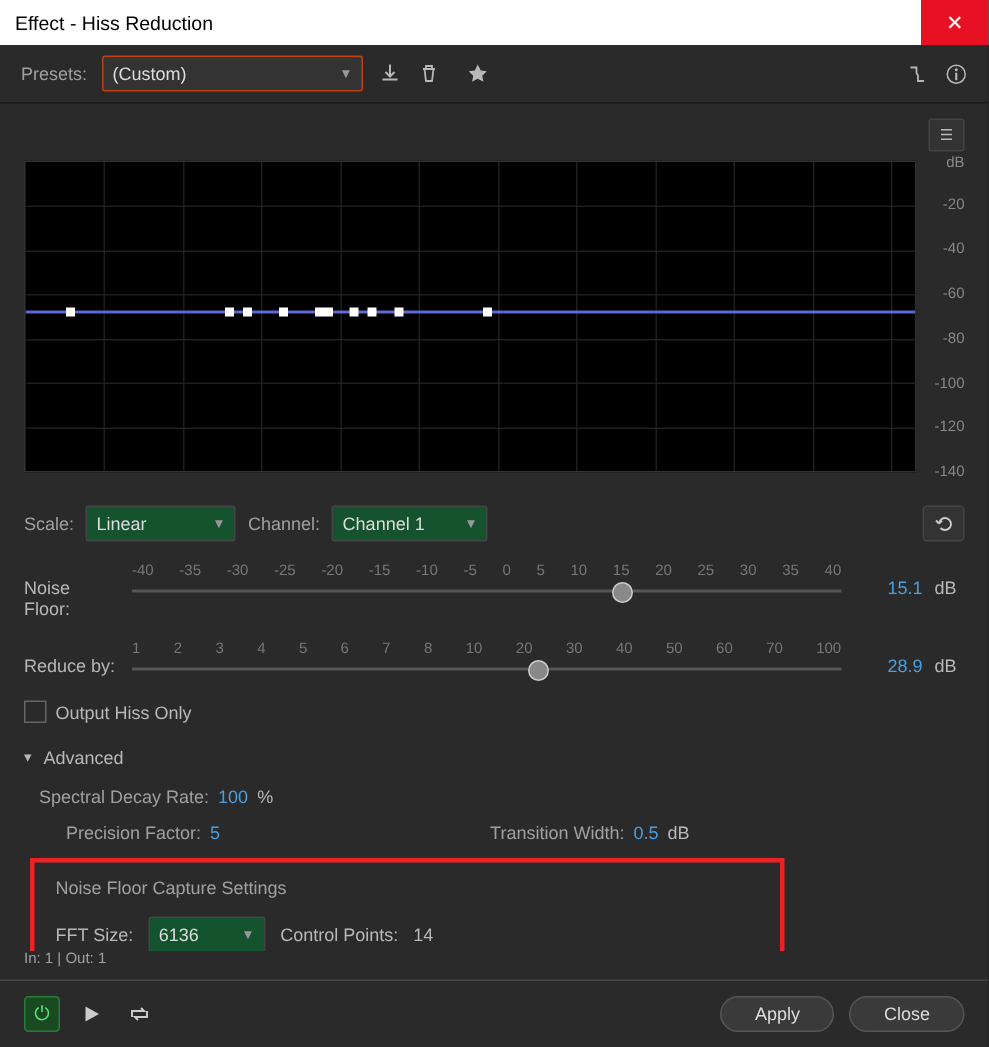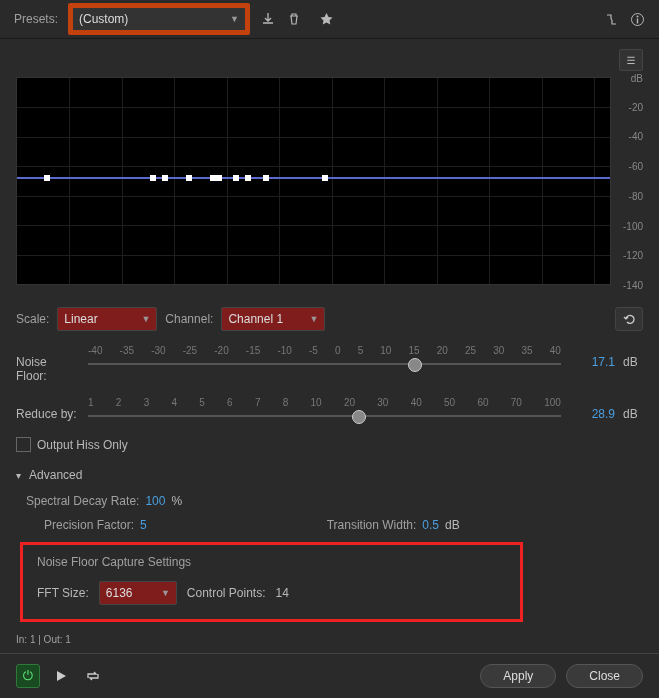--- a/index.html
+++ b/index.html
@@ -2,40 +2,40 @@
 <html><head>
 <meta charset="utf-8">
 <style>
 html,body{margin:0;padding:0;background:#1a1a1a;font-family:"Segoe UI",Arial,sans-serif;font-size:12px;color:#b8b8b8;width:659px;height:698px;overflow:hidden}
 .window{width:659px;height:698px;background:#2a2a2a;display:flex;flex-direction:column}
 .titlebar{height:30px;background:#fff;display:flex;align-items:center;padding-left:10px;color:#000;font-size:13px}
 .titlebar .spacer{flex:1}
 .close-btn{width:45px;height:30px;background:#e81123;color:#fff;display:flex;align-items:center;justify-content:center;font-size:14px;cursor:pointer}
 .toolbar{height:38px;background:#2a2a2a;border-bottom:1px solid #1a1a1a;display:flex;align-items:center;padding:0 14px;gap:10px}
 .label{color:#a0a0a0}
-.select{background:#333;border:5px solid #c2410c;color:#ddd;height:22px;padding:0 6px;display:flex;align-items:center;border-radius:2px;cursor:pointer}
+.select{background:#333;border:1px solid #c2410c;color:#ddd;height:22px;padding:0 6px;display:flex;align-items:center;border-radius:2px;cursor:pointer}
 .select.presets{width:160px;justify-content:space-between}
 .ico{width:16px;height:16px;display:inline-flex;align-items:center;justify-content:center;color:#b8b8b8;cursor:pointer}
 .toolbar .spacer{flex:1}
 .body{flex:1;padding:10px 16px 0 16px;overflow:hidden}
 .capture-row{display:flex;align-items:center;margin-bottom:6px}
 .capture-btn{background:#2f2f2f;border:1px solid #3a3a3a;color:#6a6a6a;padding:4px 10px;border-radius:3px;cursor:pointer;font-size:11px}
 .capture-row .spacer{flex:1}
 .menu-btn{width:22px;height:20px;border:1px solid #444;border-radius:2px;background:#333;cursor:pointer;display:flex;align-items:center;justify-content:center;font-size:10px}
 .chart-wrap{position:relative;height:208px;display:flex}
 .chart{flex:1;background:#000;border:1px solid #333;position:relative;overflow:hidden}
 .chart .grid-v{position:absolute;top:0;bottom:0;width:1px;background:#1e1e1e}
 .chart .grid-h{position:absolute;left:0;right:0;height:1px;background:#1e1e1e}
 .chart .curve{position:absolute;left:0;right:0;top:48%;height:2px;background:#5a6acf}
 .chart .pt{position:absolute;width:6px;height:6px;background:#fff;top:47%;transform:translateX(-3px)}
 .y-axis{width:32px;position:relative}
 .ytick{position:absolute;right:0;font-size:10px;color:#888;transform:translateY(-50%)}
 .y-unit{position:absolute;right:0;top:-4px;font-size:10px;color:#888}
 .below-chart{margin-top:22px;display:flex;align-items:center;gap:8px}
-.sel{background:#7f1d1d;border:1px solid #444;color:#ddd;height:22px;padding:0 6px;display:flex;align-items:center;justify-content:space-between;border-radius:2px;cursor:pointer}
+.sel{background:#14532d;border:1px solid #444;color:#ddd;height:22px;padding:0 6px;display:flex;align-items:center;justify-content:space-between;border-radius:2px;cursor:pointer}
 .sel.scale{width:86px}
 .sel.channel{width:90px}
 .undo-btn{width:26px;height:22px;border:1px solid #444;border-radius:3px;background:#333;cursor:pointer;display:flex;align-items:center;justify-content:center;margin-left:auto}
 .slider-row{margin-top:14px;display:flex;align-items:flex-start;gap:8px}
 .slider-label{width:64px;padding-top:10px}
 .slider-area{flex:1;position:relative;height:26px}
 .ticks{position:absolute;top:0;left:0;right:0;display:flex;justify-content:space-between;font-size:10px;color:#777}
 .track{position:absolute;top:18px;left:0;right:0;height:2px;background:#555}
 .thumb{position:absolute;top:13px;width:12px;height:12px;border-radius:50%;background:#888;border:1px solid #ccc;transform:translateX(-6px)}
 .val{color:#4a9fe0;padding-top:10px;width:46px;text-align:right}
@@ -57,20 +57,25 @@
 .power-btn{width:22px;height:22px;border:1px solid #2d7a3a;background:#1a4a22;color:#5fe077;border-radius:3px;display:flex;align-items:center;justify-content:center;cursor:pointer;font-size:13px}
 .play-btn,.loop-btn{width:22px;height:22px;display:flex;align-items:center;justify-content:center;cursor:pointer;color:#ccc}
 .footer .spacer{flex:1}
 .btn{background:#3a3a3a;border:1px solid #555;color:#ddd;padding:4px 22px;border-radius:12px;cursor:pointer}
 .caret{font-size:9px;color:#999}
 </style>
 </head>
 <body>
 
 <div class="window">
+  <div class="titlebar">
+    <span>Effect - Hiss Reduction</span>
+    <div class="spacer"></div>
+    <div class="close-btn">✕</div>
+  </div>
 
   <div class="toolbar">
     <span class="label">Presets:</span>
     <div class="select presets">
       <span>(Custom)</span>
       <span class="caret">▼</span>
     </div>
     <span class="ico">
       <svg width="14" height="14" viewBox="0 0 14 14">
           <path d="M7 1v8M4 6l3 3 3-3M2 11h10" stroke="#b8b8b8" fill="none" stroke-width="1.3"></path>
@@ -188,21 +193,21 @@
             <span>15</span>
             <span>20</span>
             <span>25</span>
             <span>30</span>
             <span>35</span>
             <span>40</span>
           </div>
         <div class="track"></div>
         <div class="thumb" id="nf-thumb" style="left: 69%;"></div>
       </div>
-      <span class="val">17.1</span>
+      <span class="val">15.1</span>
       <span class="unit">dB</span>
     </div>
 
     <div class="slider-row">
       <span class="slider-label">Reduce by:</span>
       <div class="slider-area">
         <div class="ticks" id="rb-ticks">
             <span>1</span>
             <span>2</span>
             <span>3</span>

